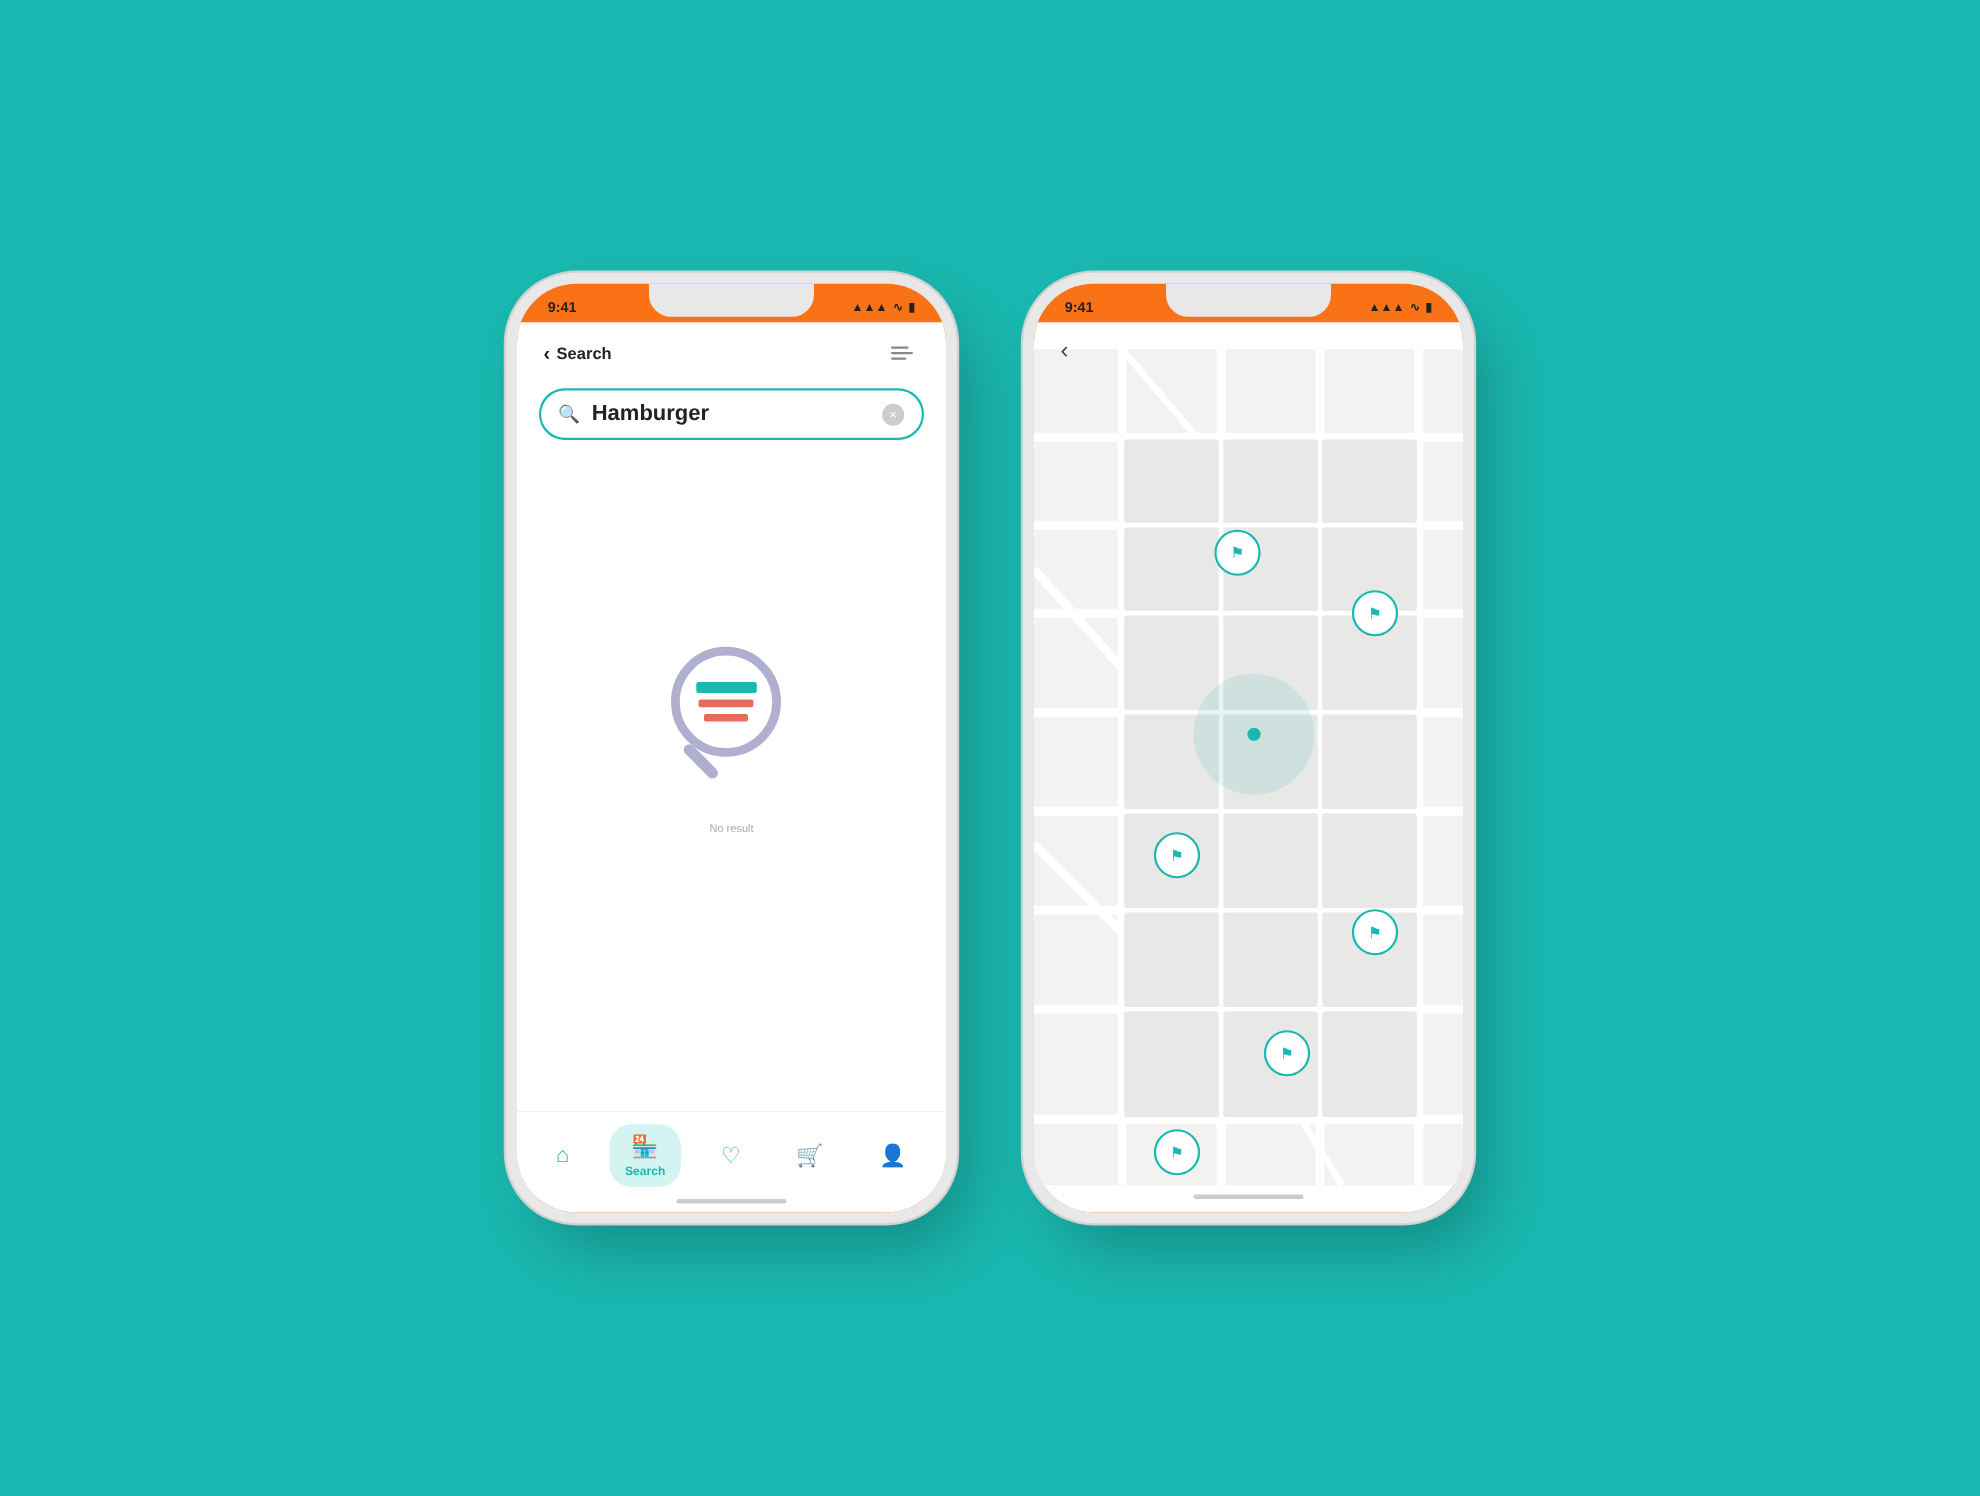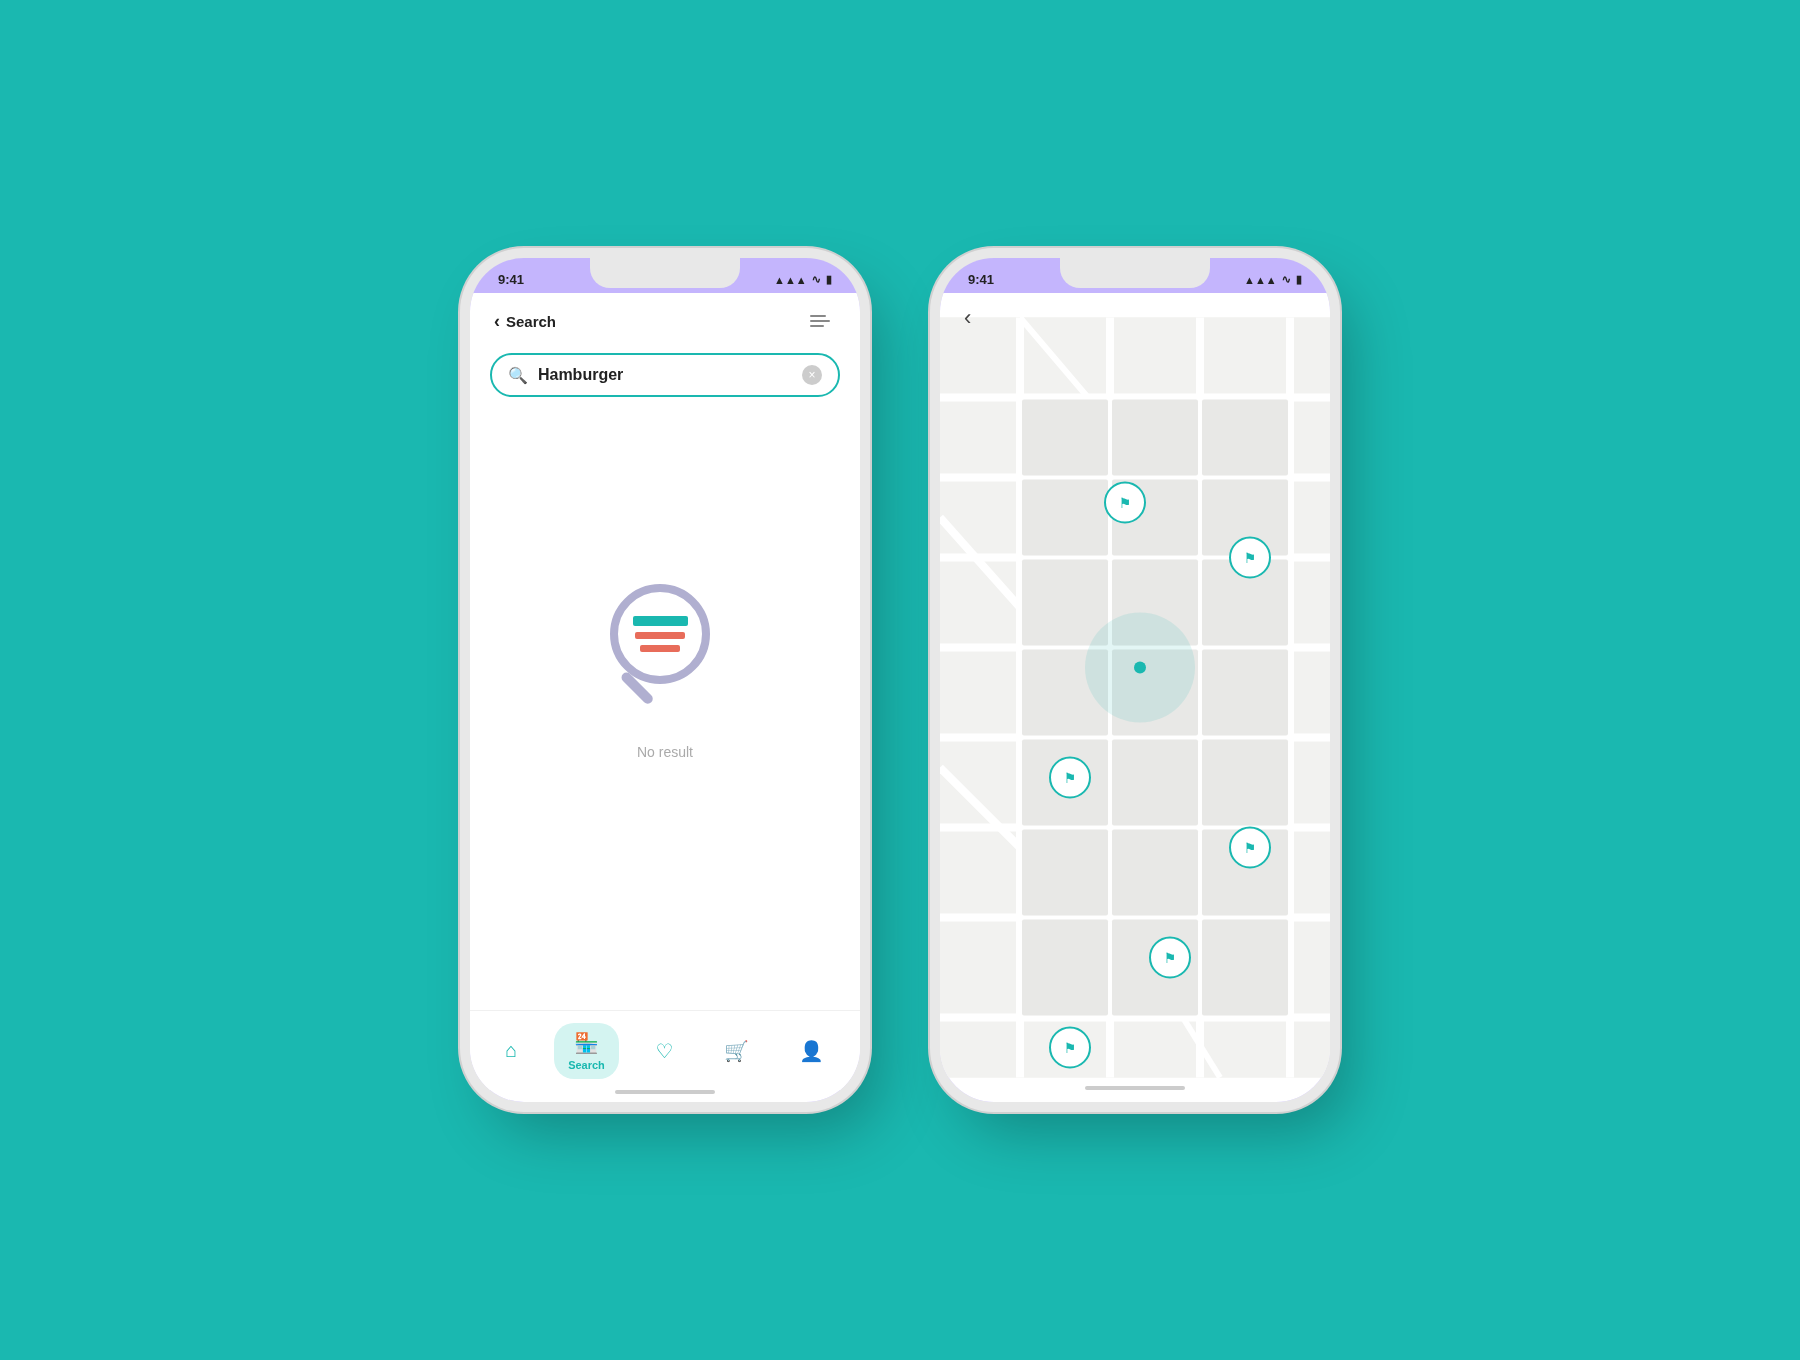--- a/index.html
+++ b/index.html
@@ -13,21 +13,21 @@
       justify-content: center;
       gap: 80px;
       font-family: -apple-system, BlinkMacSystemFont, 'Segoe UI', sans-serif;
       overflow: hidden;
     }
 
     
     .phone {
       width: 390px;
       height: 844px;
-      background: #c4b5fd;
+      background: #f97316;
       border-radius: 54px;
       box-shadow: 0 0 0 10px #e8e8e8, 0 0 0 12px #d0d0d0, 20px 30px 60px rgba(0,0,0,0.25);
       position: relative;
       overflow: hidden;
       display: flex;
       flex-direction: column;
     }
 
     
     .notch {
@@ -157,21 +157,21 @@
       background: white;
     }
 
     .search-icon-circle {
       color: #aaa;
       font-size: 16px;
     }
 
     .search-input-text {
       flex: 1;
-      font-size: 16px;
+      font-size: 20px;
       font-weight: 600;
       color: #222;
     }
 
     .clear-btn {
       width: 20px;
       height: 20px;
       background: #ccc;
       border-radius: 50%;
       display: flex;
@@ -242,21 +242,21 @@
       left: 18px;
       width: 10px;
       height: 40px;
       background: #b0afd0;
       border-radius: 5px;
       transform: rotate(-45deg);
       transform-origin: top center;
     }
 
     .no-result-text {
-      font-size: 14px;
+      font-size: 10px;
       color: #aaa;
     }
 
     
     .bottom-nav {
       height: 80px;
       background: white;
       border-top: 1px solid #f0f0f0;
       display: flex;
       align-items: center;

